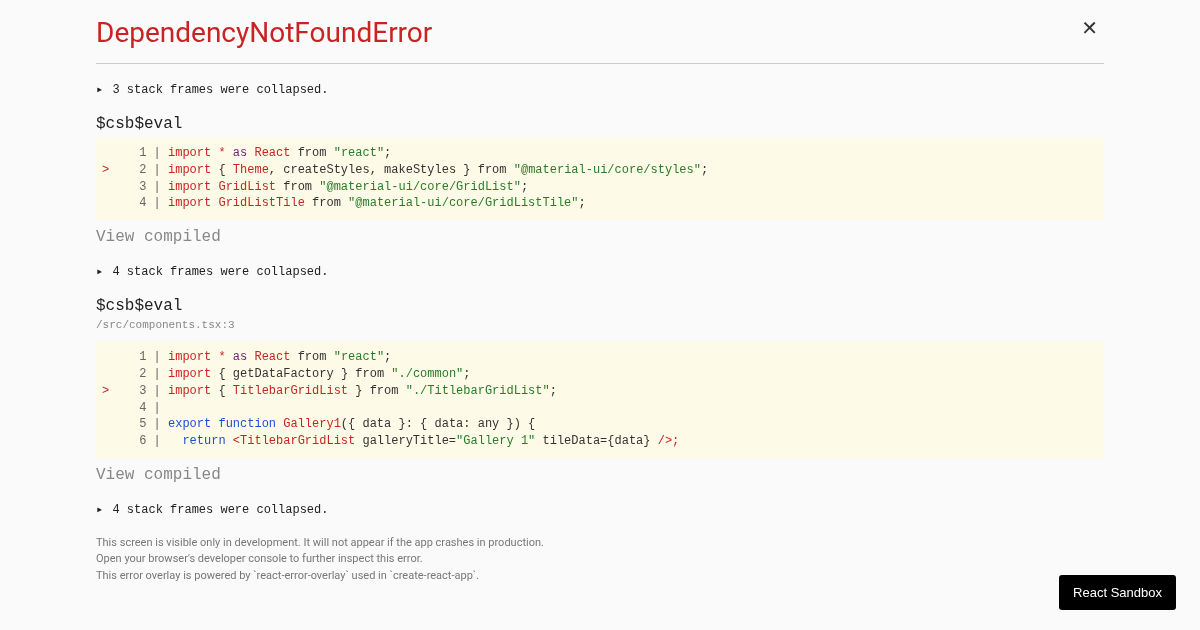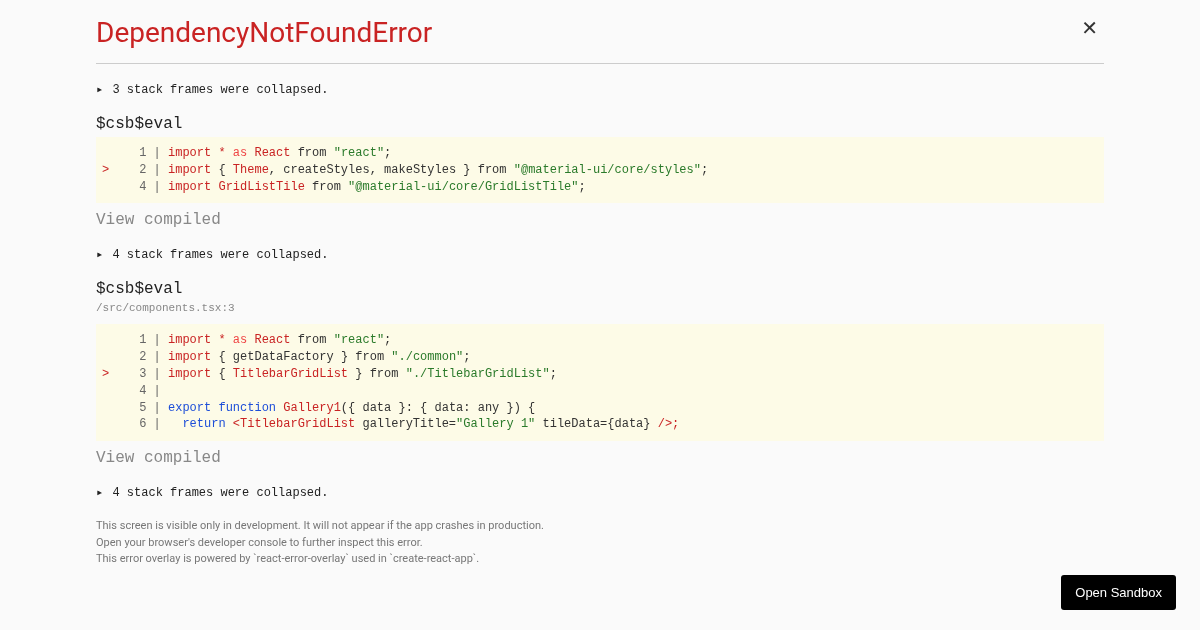--- a/index.html
+++ b/index.html
@@ -62,21 +62,21 @@
       font-size: 12px;
       line-height: 1.4;
     }
     .code .line { white-space: pre; color: #333; }
     .code .lineno { color: #666; display: inline-block; width: 30px; text-align: right; }
     .code .gutter { color: #c92323; }
     .code .pipe { color: #666; }
     .k-import { color: #c92323; }
     .k-star { color: #c92323; }
     .k-from { color: #333; }
-    .k-as { color: #ef4444; }
+    .k-as { color: #701a75; }
     .t-name { color: #c92323; }
     .t-string { color: #2a7a2a; }
     .t-punct { color: #333; }
     .t-ident { color: #c92323; }
     .t-kw { color: #1d4ed8; }
     .view-compiled {
       font-family: Menlo, Consolas, "Courier New", monospace;
       font-size: 16px;
       color: #888;
       cursor: pointer;
@@ -121,20 +121,21 @@
   <div class="collapsed">
     <span class="disclosure">▸</span>
     <span>3 stack frames were collapsed.</span>
   </div>
 
   <div class="frame-title">$csb$eval</div>
 
   <div class="code">
     <div class="line"><span class="gutter"> </span> <span class="lineno">1</span> <span class="pipe">|</span> <span class="k-import">import</span> <span class="k-star">*</span> <span class="k-as">as</span> <span class="t-name">React</span> <span class="k-from">from</span> <span class="t-string">"react"</span><span class="t-punct">;</span></div>
     <div class="line"><span class="gutter">&gt;</span> <span class="lineno">2</span> <span class="pipe">|</span> <span class="k-import">import</span> <span class="t-punct">{</span> <span class="t-ident">Theme</span><span class="t-punct">,</span><span> createStyles</span><span class="t-punct">,</span><span> makeStyles</span> <span class="t-punct">}</span> <span class="k-from">from</span> <span class="t-string">"@material-ui/core/styles"</span><span class="t-punct">;</span></div>
+    <div class="line"><span class="gutter"> </span> <span class="lineno">3</span> <span class="pipe">|</span> <span class="k-import">import</span> <span class="t-ident">GridList</span> <span class="k-from">from</span> <span class="t-string">"@material-ui/core/GridList"</span><span class="t-punct">;</span></div>
     <div class="line"><span class="gutter"> </span> <span class="lineno">4</span> <span class="pipe">|</span> <span class="k-import">import</span> <span class="t-ident">GridListTile</span> <span class="k-from">from</span> <span class="t-string">"@material-ui/core/GridListTile"</span><span class="t-punct">;</span></div>
   </div>
   <div class="view-compiled">View compiled</div>
 
   <div class="collapsed">
     <span class="disclosure">▸</span>
     <span>4 stack frames were collapsed.</span>
   </div>
 
   <div class="frame-title">$csb$eval</div>
@@ -156,13 +157,13 @@
   </div>
 
   <div class="footer">
     <div>This screen is visible only in development. It will not appear if the app crashes in production.</div>
     <div>Open your browser's developer console to further inspect this error.</div>
     <div>This error overlay is powered by `react-error-overlay` used in `create-react-app`.</div>
   </div>
 </div>
 
 <button class="close-btn">✕</button>
-<button class="open-sandbox">Open Sandbox</button>
+<button class="open-sandbox">React Sandbox</button>
 
 </body></html>

